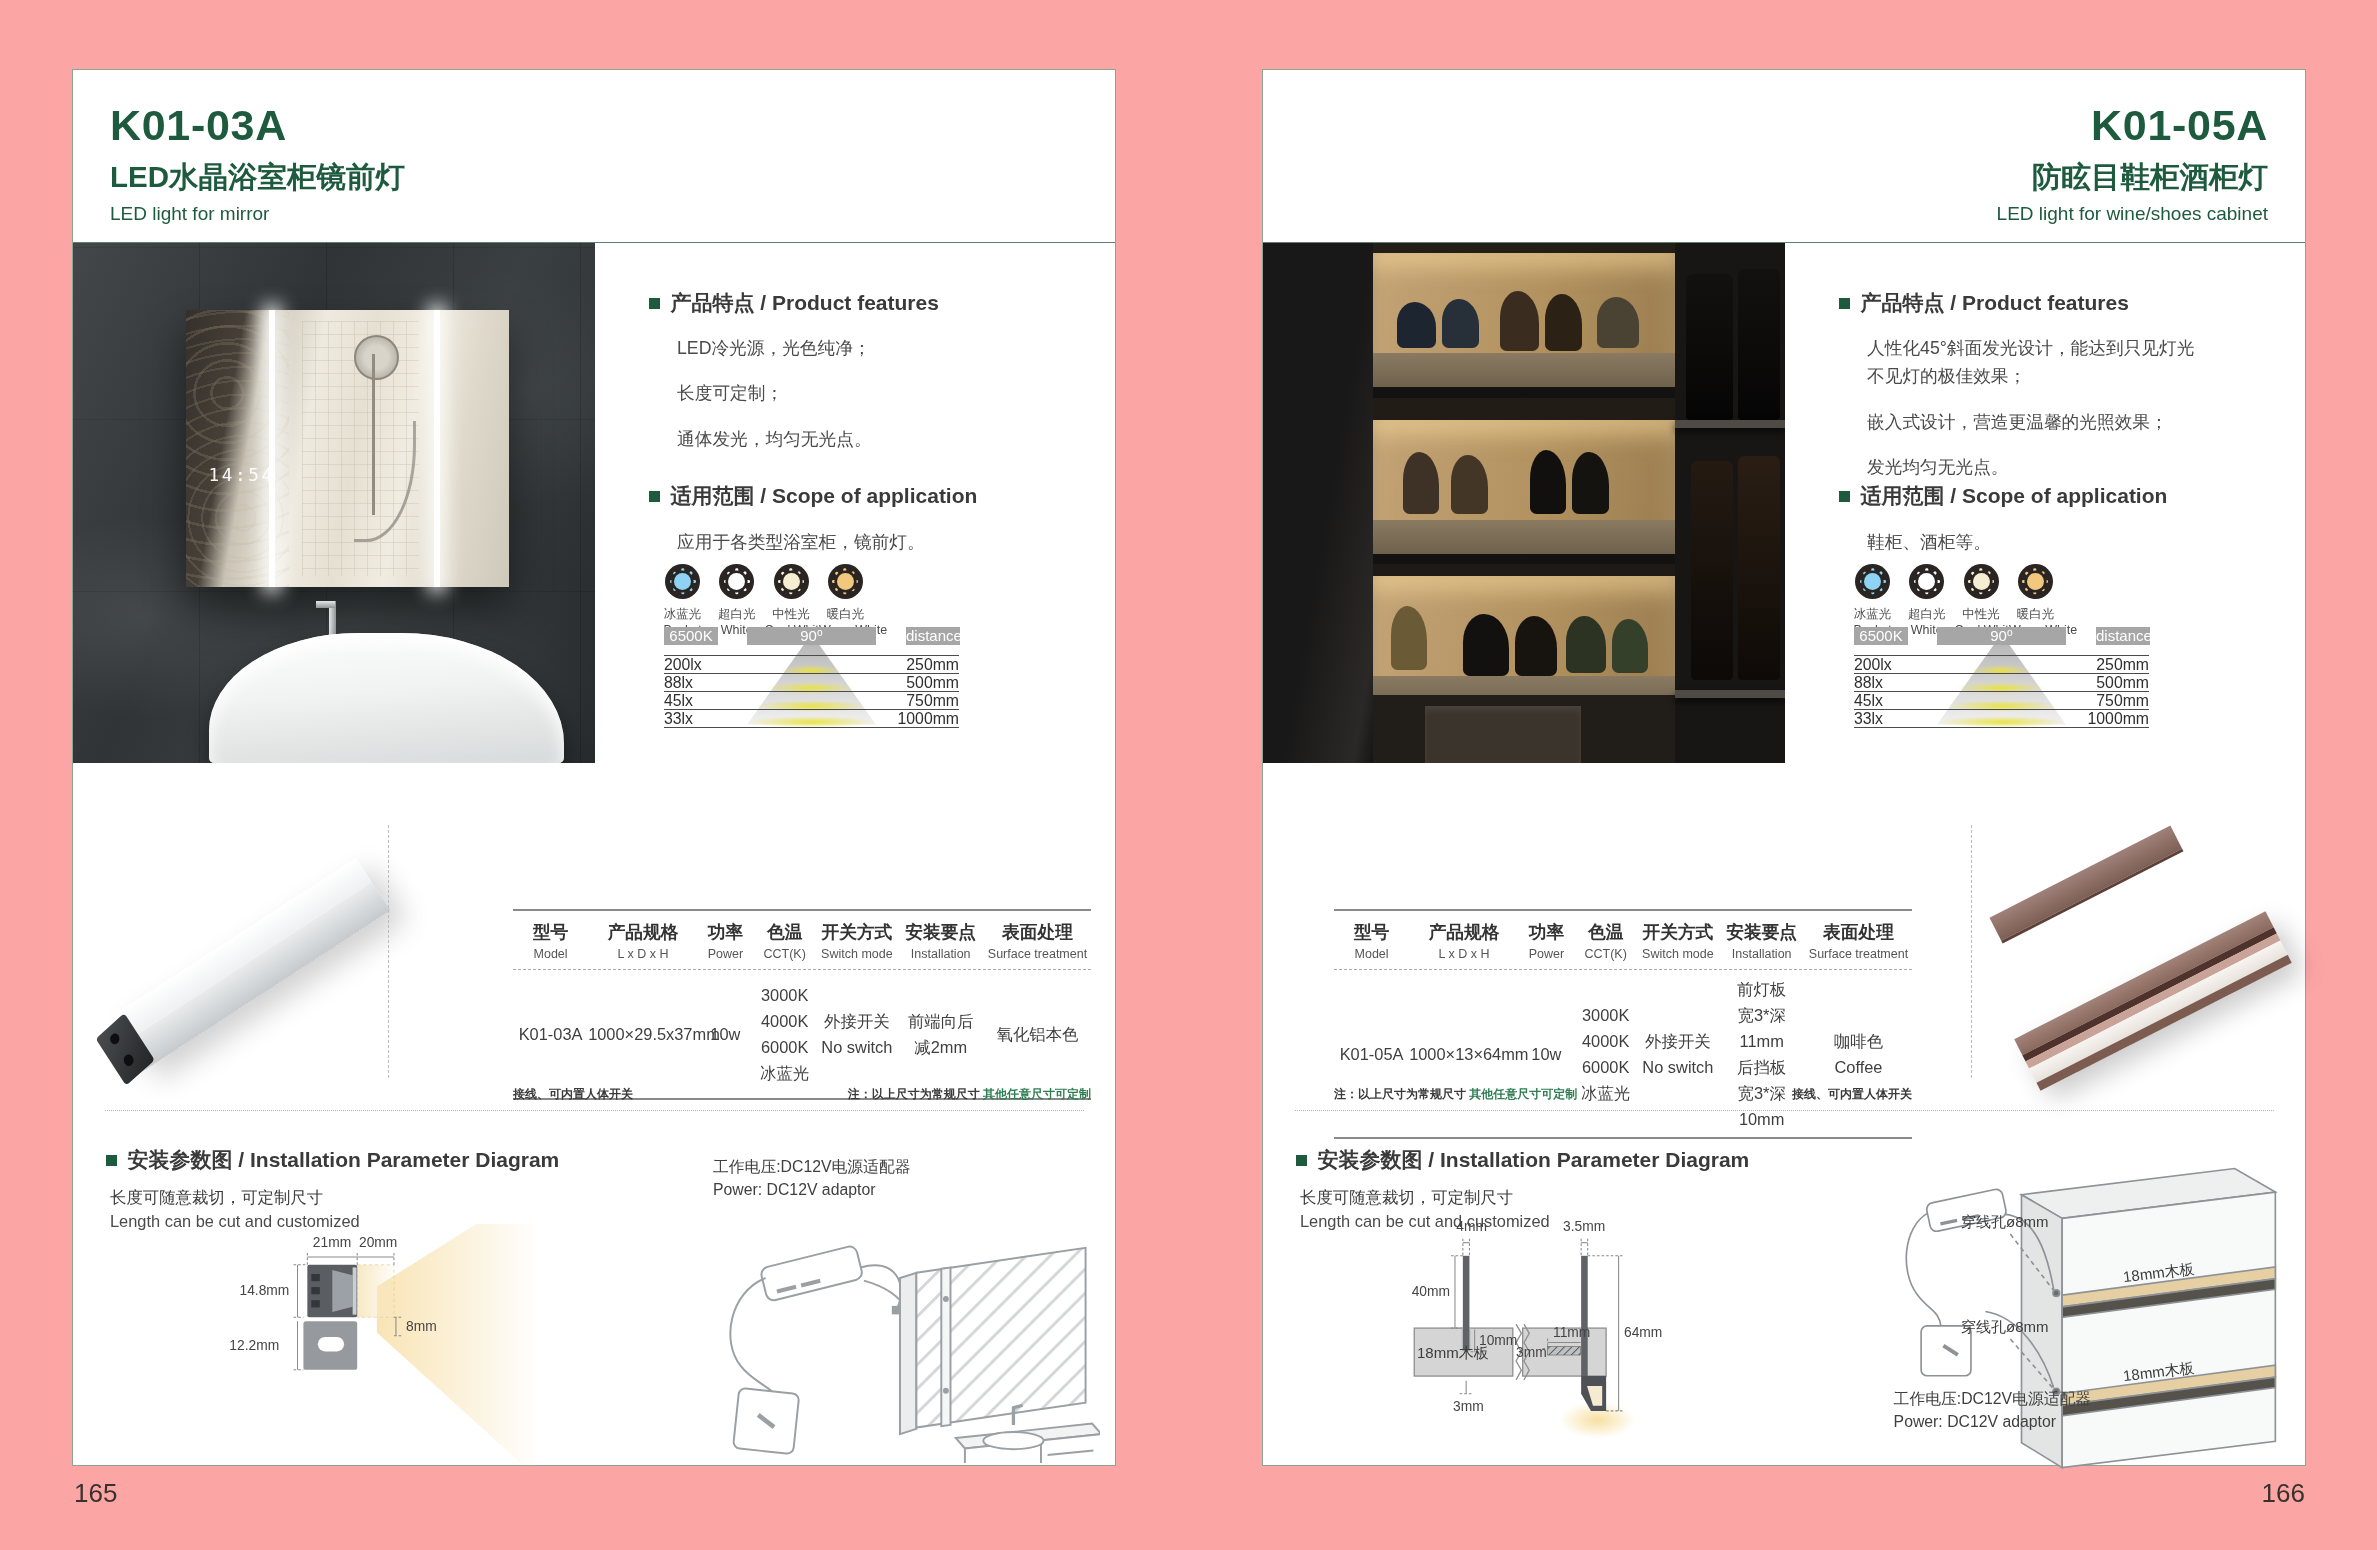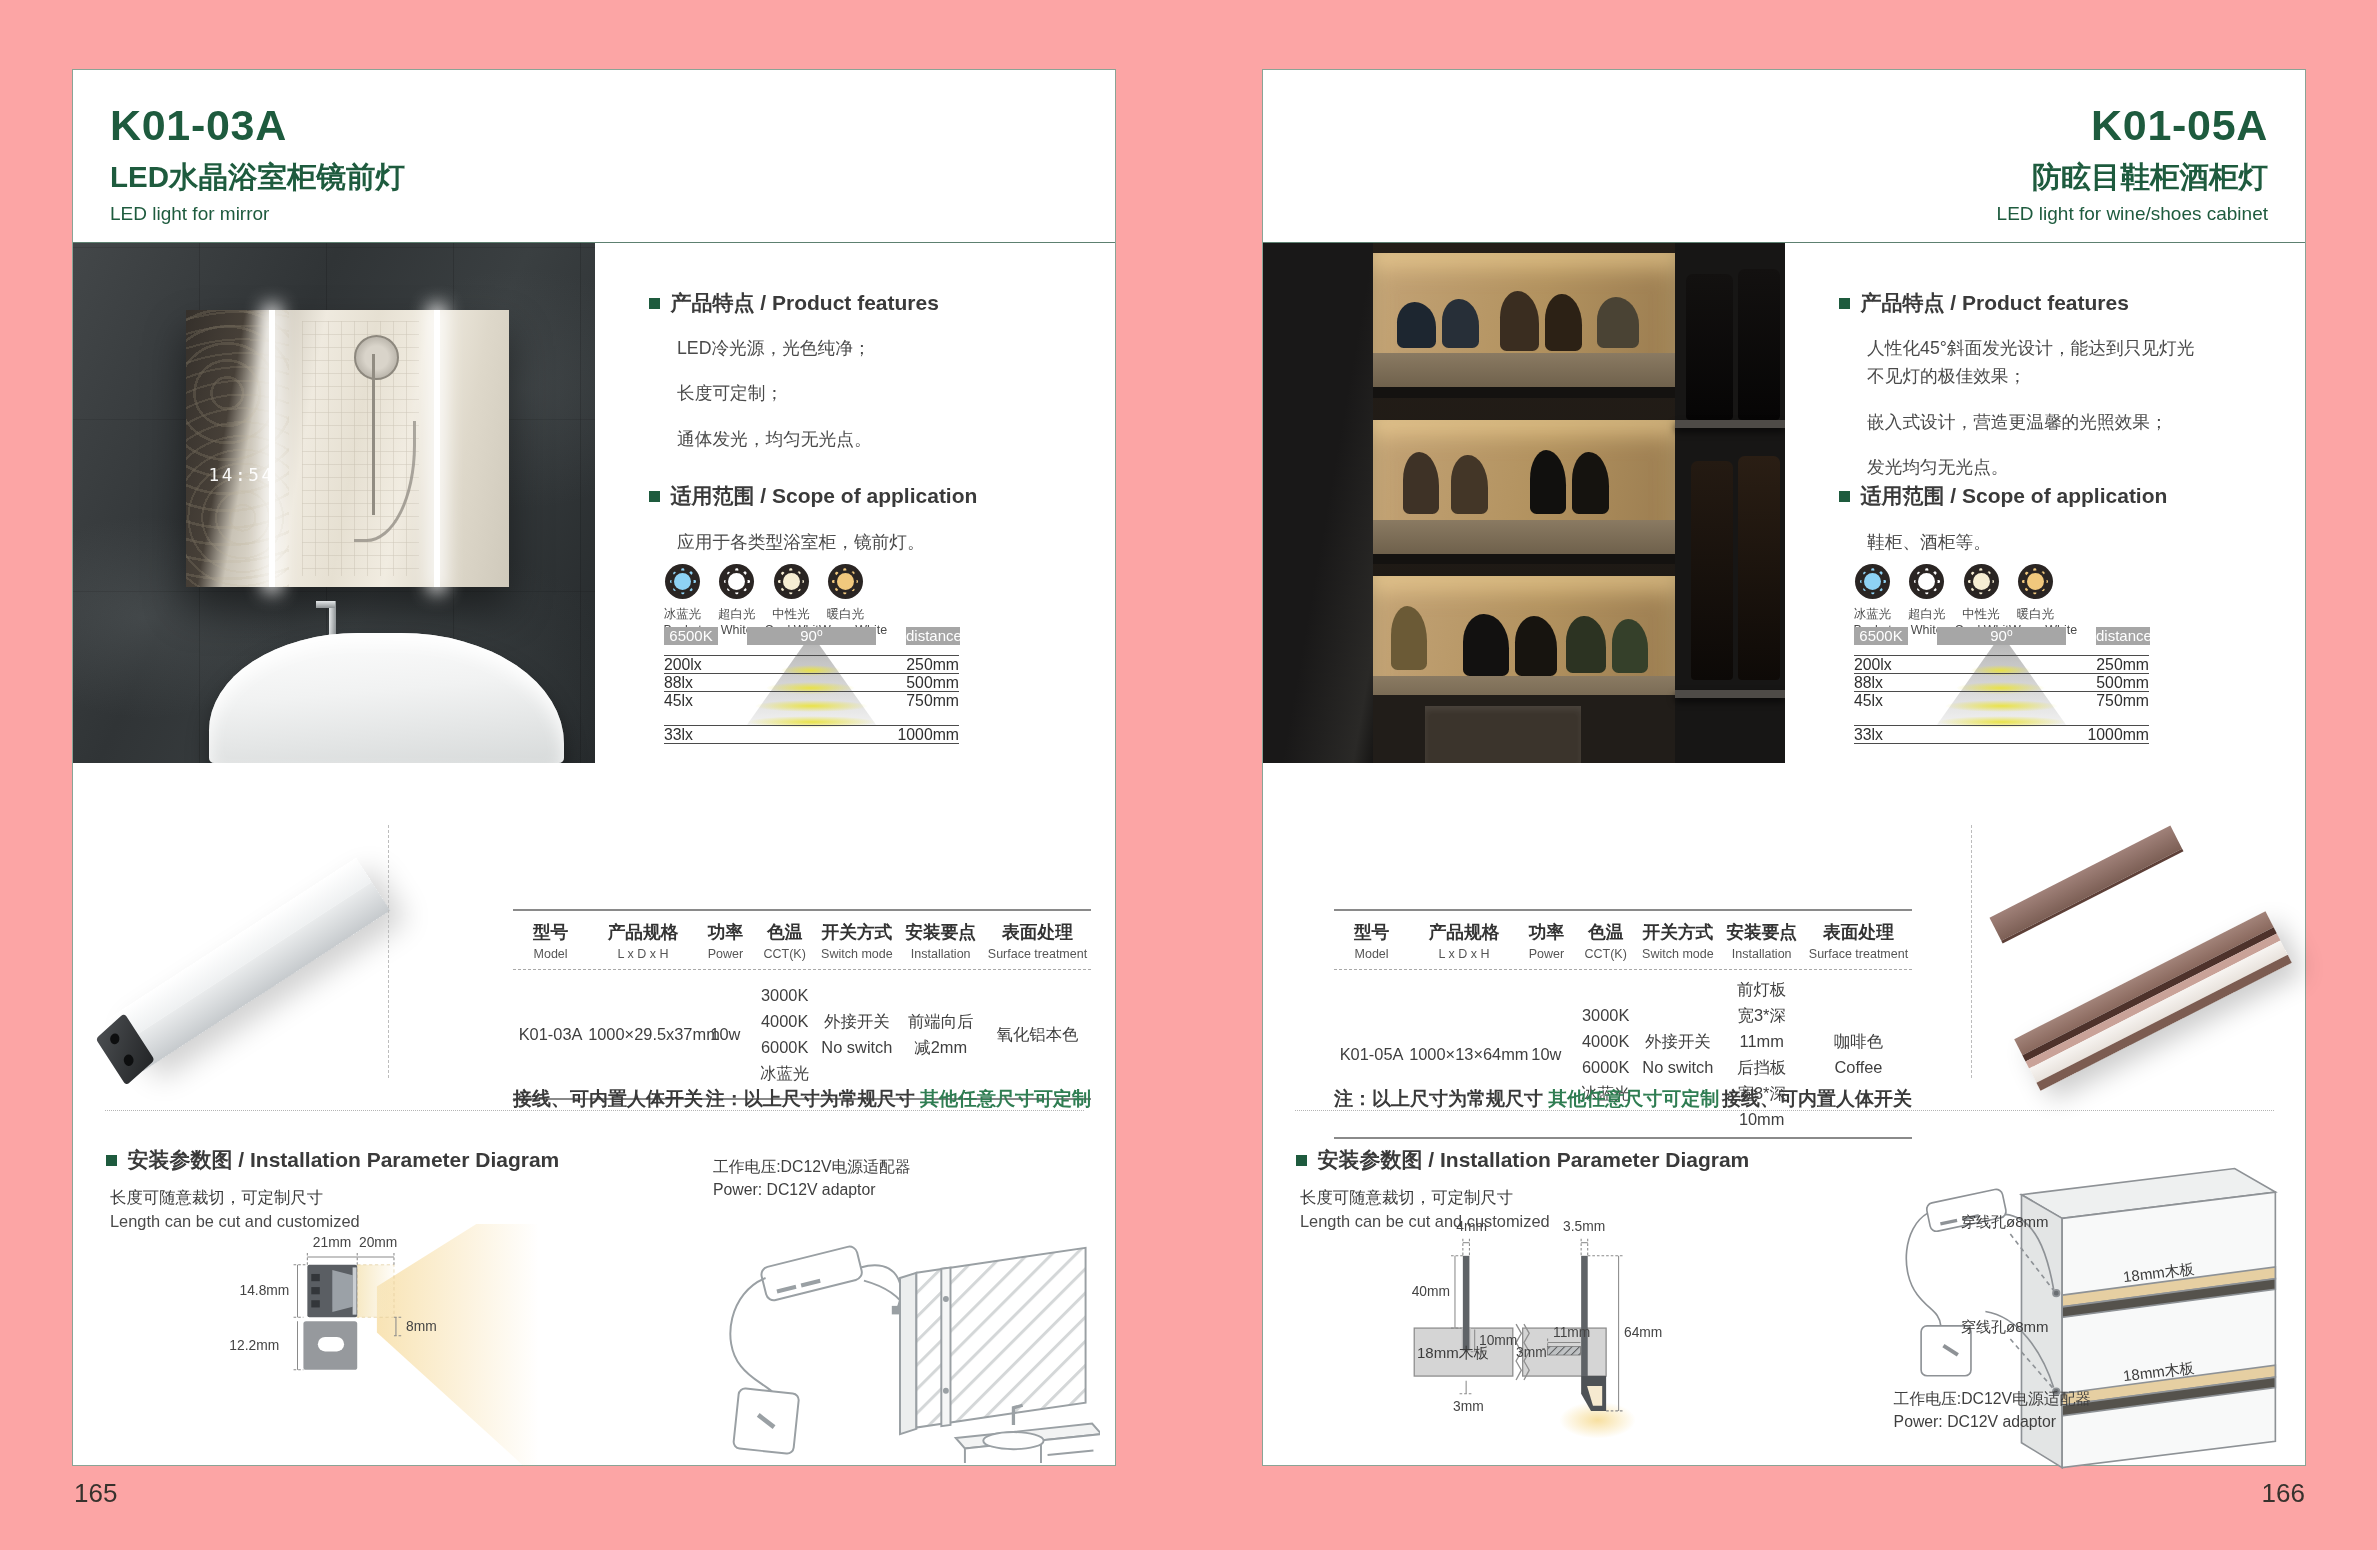--- a/index.html
+++ b/index.html
@@ -81,37 +81,37 @@
   .sun .ray{position:absolute;left:4.6px;top:16.4px;width:26px;height:2.6px;background:currentColor;border-radius:1.3px;}
   .sun .r2{transform:rotate(45deg);} .sun .r3{transform:rotate(90deg);} .sun .r4{transform:rotate(135deg);}
   .sun .disc{position:absolute;left:9.2px;top:9.2px;width:17px;height:17px;border-radius:50%;background:currentColor;box-shadow:0 0 0 2.6px #2a2523;}
   .icon .lbl{margin-top:6.6px;font-size:12.5px;line-height:1.35;color:#4a4a4a;white-space:nowrap;}
 
   
   .dchart{position:absolute;width:295px;}
   .dchart .bar{position:absolute;top:0;height:17.7px;background:#a6a6a6;color:#fff;font-size:15px;text-align:center;line-height:17.7px;}
   .rows{position:absolute;left:0;top:28px;width:295px;}
   .drow{height:17px;border-top:1.3px solid #4b4b4b;display:flex;justify-content:space-between;align-items:center;font-size:15.8px;font-weight:500;color:#2f2f2f;}
-  .drow:last-child{border-bottom:1.3px solid #4b4b4b;margin-top:16px;}
+  .drow:last-child{border-bottom:1.3px solid #4b4b4b;}
   .cone{position:absolute;left:83px;top:17.7px;width:129px;height:80px;
     background:linear-gradient(to bottom,rgba(115,115,115,.5),rgba(165,165,165,.15));
     clip-path:polygon(44% 0,56% 0,100% 100%,0 100%);}
   .glow{position:absolute;border-radius:50%;background:radial-gradient(closest-side,rgba(233,226,64,.95),rgba(233,226,64,0));}
 
   
   .dash-v{position:absolute;top:755px;height:253px;border-left:1.3px dashed #bdbdbd;}
   .spec-table{position:absolute;top:839px;width:578px;border-top:2px solid #8a8a8a;border-bottom:2px solid #8a8a8a;}
   .t-head{display:flex;padding:9.2px 0 7.9px;border-bottom:1.3px dashed #a9a9a9;}
   .t-body{display:flex;align-items:center;min-height:117px;padding:5.3px 0;}
   .t-col{text-align:center;}
   .c0{width:13%;} .c1{width:19%;} .c2{width:9.5%;} .c3{width:11%;} .c4{width:14%;} .c5{width:15%;} .c6{width:18.5%;}
   .t-head .cn{font-size:17.7px;font-weight:bold;color:#333;}
   .t-head .en{font-size:12.5px;color:#555;margin-top:3.3px;}
   .t-body .t-col{font-size:16.4px;color:#3f3f3f;line-height:26px;white-space:pre-line;}
-  .notes{position:absolute;top:1016px;width:578px;display:flex;justify-content:space-between;font-size:19px;font-weight:600;color:#3a3a3a;white-space:nowrap;}
+  .notes{position:absolute;top:1016px;width:578px;display:flex;justify-content:space-between;font-size:12px;font-weight:600;color:#3a3a3a;white-space:nowrap;}
   .dot-h{position:absolute;left:31.5px;right:31.5px;top:1040px;border-top:1.3px dotted #b5b5b5;}
 
   
   .prof{position:absolute;}
   .prof-bar-l{position:absolute;left:-9.8px;top:98px;width:295px;height:63px;transform:rotate(-33deg);box-shadow:9.2px 17px 29px rgba(0,0,0,.18);}
   .prof-bar-l .dif{height:29px;background:linear-gradient(#ffffff,#eef0f1);}
   .prof-bar-l .base{height:34px;background:linear-gradient(#e9ebec,#c6cacd);}
   .prof-bar-l .cap{position:absolute;left:-22px;top:6.6px;width:38px;height:56px;background:linear-gradient(145deg,#4a4d50,#232527);border-radius:3.9px;transform:skewY(-9deg);}
   .prof-bar-l .cap i{position:absolute;left:10.5px;width:10.5px;height:10.5px;border-radius:50%;background:#0d0e0f;display:block;}
   .prof-r1{position:absolute;left:-6.6px;top:39px;width:203px;height:26px;transform:rotate(-27deg);

